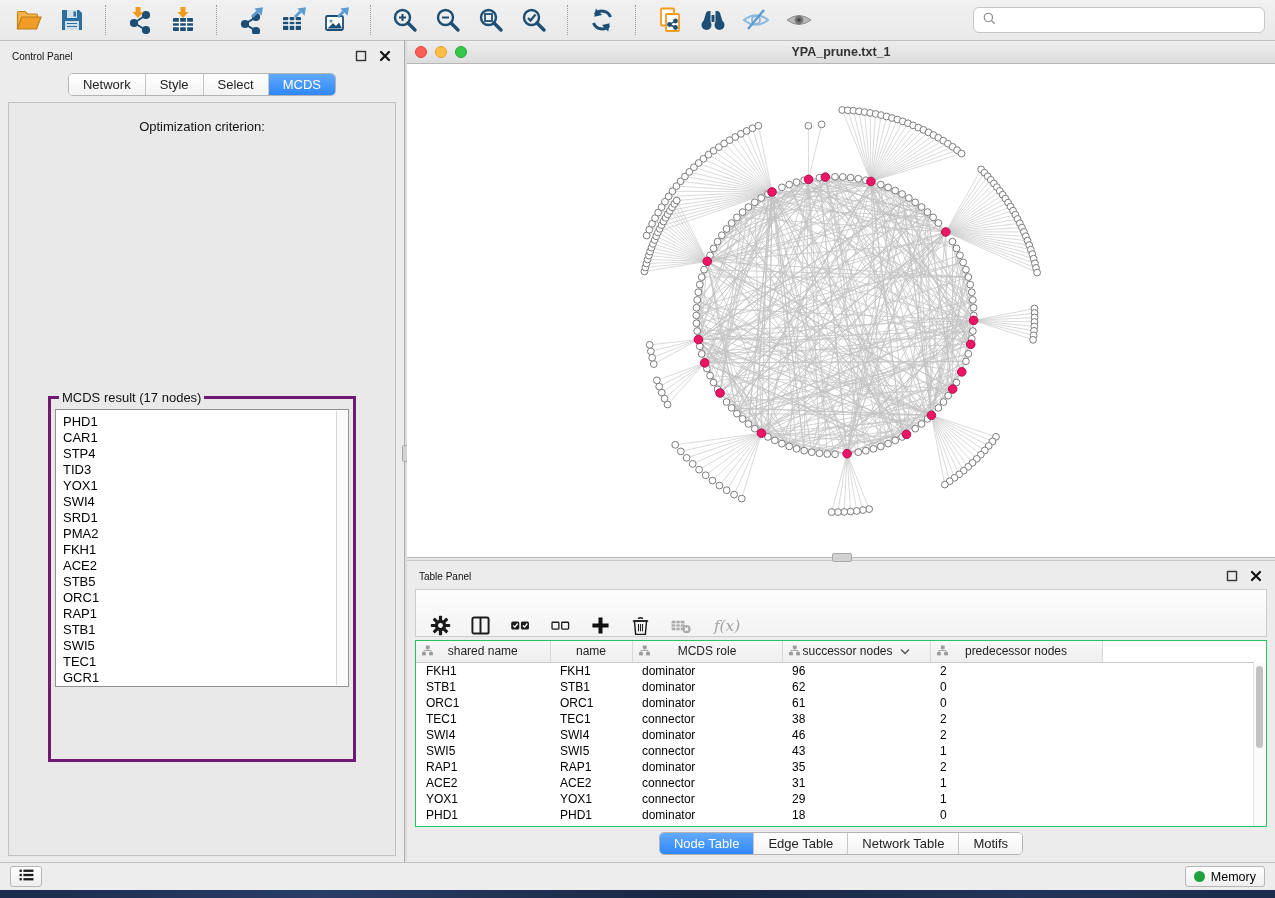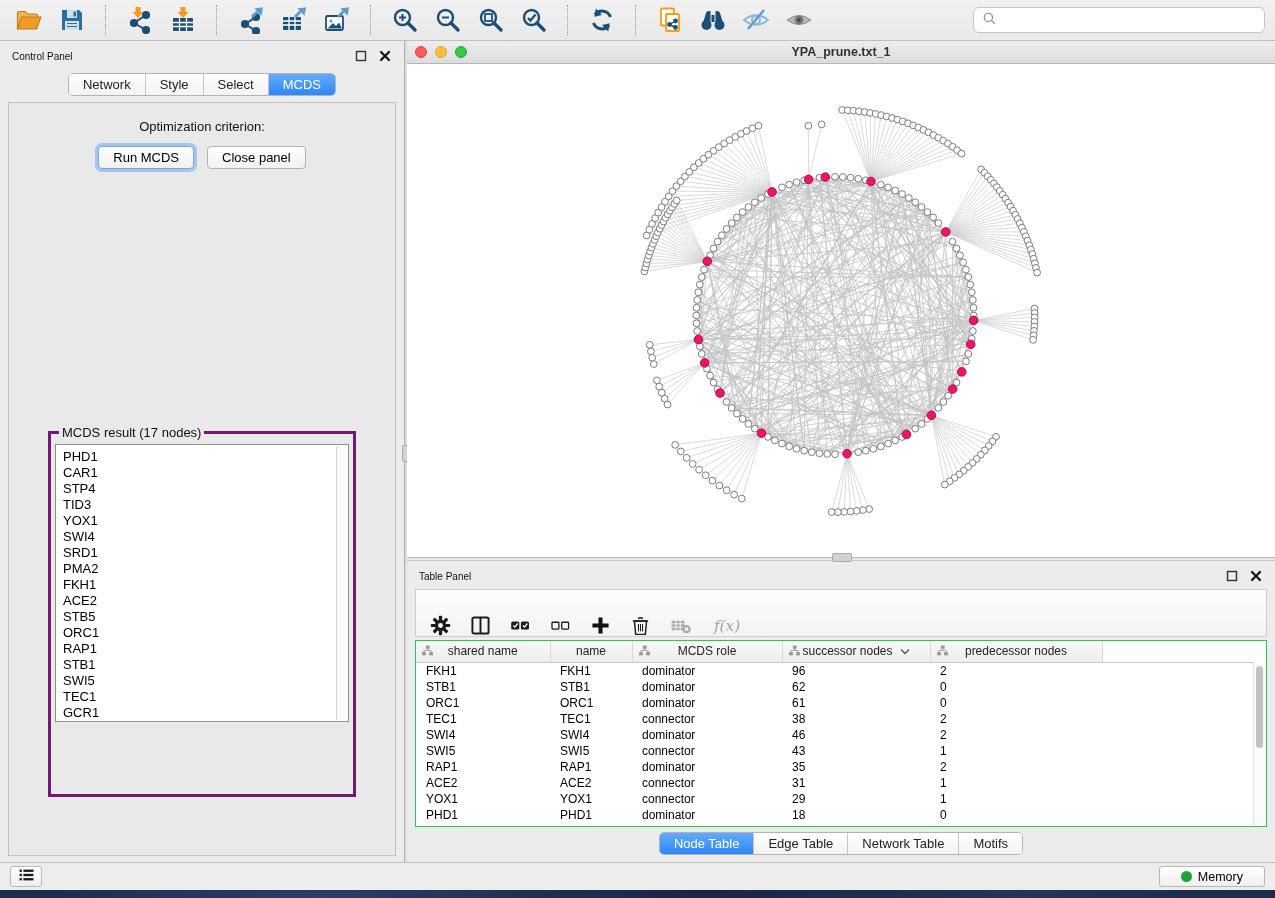--- a/index.html
+++ b/index.html
@@ -91,21 +91,21 @@
   .t-scroll{position:absolute;top:22px;right:0;bottom:0;width:12px;background:#fbfbfb;border-left:1px solid #e2e2e2;}
   .t-thumb{position:absolute;top:3px;left:2px;width:7px;height:82px;background:#c2c2c2;border-radius:4px;}
   .tp-tabs-row{display:flex;justify-content:center;padding:5px 0 7px;}
   
   .statusbar{flex:0 0 28px;background:#ededed;border-top:1px solid #c2c2c2;display:flex;align-items:center;
              padding:0 10px;box-sizing:border-box;}
   .sb-left-btn{width:32px;height:21px;border:1px solid #b7b7b7;border-radius:3px;background:linear-gradient(#fff,#efefef);
                display:flex;align-items:center;justify-content:center;cursor:pointer;padding:0;}
   .sb-left-btn svg{width:17px;height:14px;}
   .memory-btn{margin-left:auto;height:21px;border:1px solid #b7b7b7;border-radius:3px;background:linear-gradient(#fff,#efefef);
-              display:flex;align-items:center;gap:6px;padding:0 21px;font-size:12.5px;cursor:pointer;font-family:inherit;}
+              display:flex;align-items:center;gap:6px;padding:0 8px;font-size:12.5px;cursor:pointer;font-family:inherit;}
   .mem-dot{width:11px;height:11px;border-radius:50%;background:#1fa23d;}
   .wallpaper{flex:0 0 8px;background:linear-gradient(90deg,#1b2b4d,#2a3d66 25%,#182642 55%,#223459 80%,#1b2b4d);}
 </style>
 </head>
 <body>
 
 <div class="app">
 
   <div class="toolbar">
     <div id="toolbar-buttons">
@@ -318,24 +318,20 @@
       <div class="tabs-row" id="cp-tabs">
           <div class="segmented">
             <button class="segment">Network</button>
             <button class="segment">Style</button>
             <button class="segment">Select</button>
             <button class="segment active">MCDS</button>
           </div>
         </div>
       <div class="cp-content">
         <div class="opt-label">Optimization criterion:</div>
-        <div class="btn-row">
-          <button class="mac-btn focused">Run MCDS</button>
-          <button class="mac-btn">Close panel</button>
-        </div>
         <fieldset class="result-fieldset">
           <legend>MCDS result (17 nodes)</legend>
           <div class="list-pane">
             <div id="mcds-list">
                 <div class="mcds-item">PHD1</div>
                 <div class="mcds-item">CAR1</div>
                 <div class="mcds-item">STP4</div>
                 <div class="mcds-item">TID3</div>
                 <div class="mcds-item">YOX1</div>
                 <div class="mcds-item">SWI4</div>

